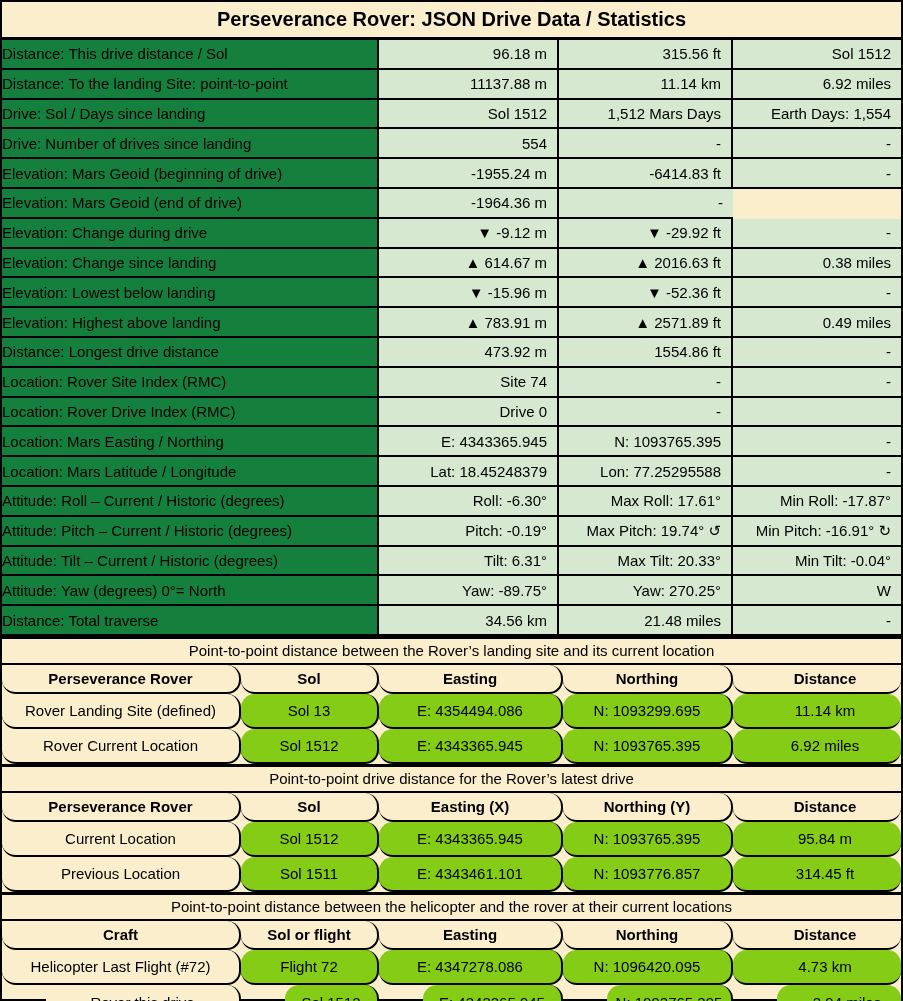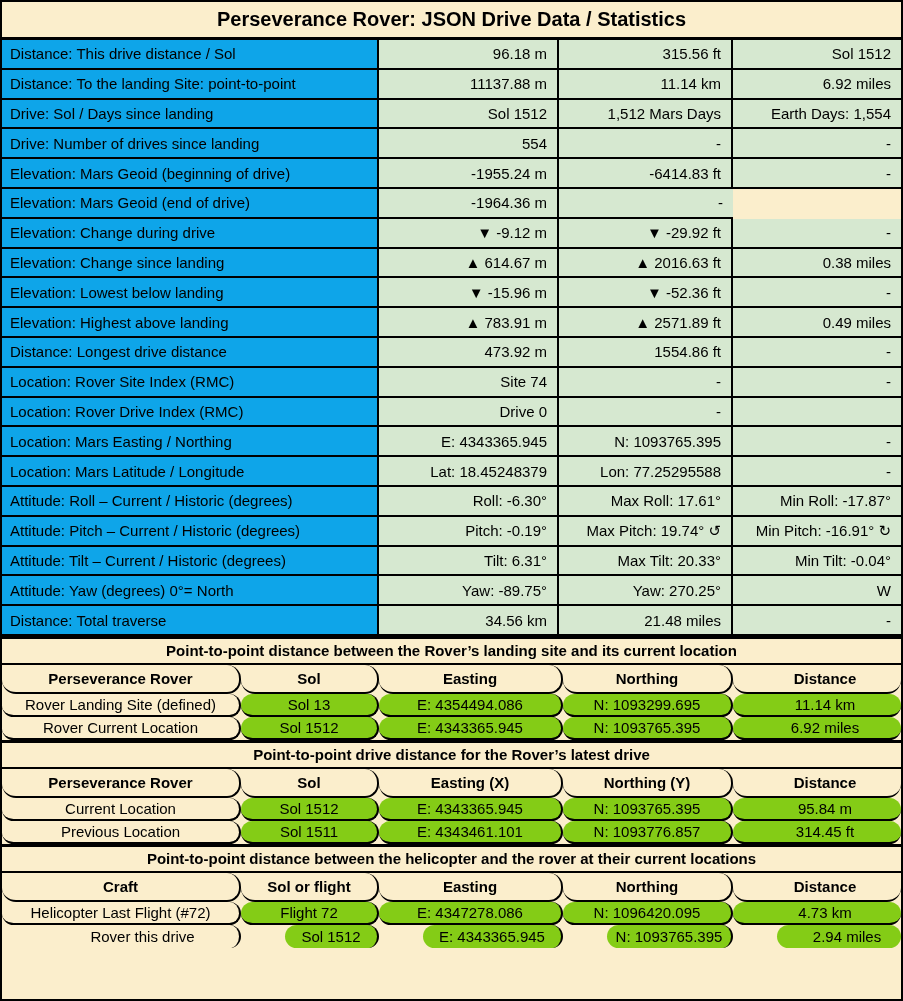--- a/index.html
+++ b/index.html
@@ -36,61 +36,60 @@
     border-bottom: 2px solid #000;
     border-right: 2px solid #000;
     display: flex;
     align-items: center;
     font-size: 15px;
     overflow: hidden;
     white-space: nowrap;
   }
   .m-row .cell:last-child { border-right: none; }
   .m-row .label {
-    background: #0ea5e9;
+    background: #15803d;
     justify-content: flex-start;
-    padding-left: 8px;
     text-align: right;
   }
   .m-row .val {
     background: #D6E8D0;
     justify-content: flex-end;
     padding-right: 10px;
   }
   
   .section { border-top: 3px solid #000; }
   .sec-title {
     height: 26px;
     background: #FBEECC;
     border-bottom: 2px solid #000;
     display: flex;
     align-items: center;
     justify-content: center;
-    font-weight: bold;
+    font-weight: normal;
     font-size: 15px;
   }
   .sec-grid {
     display: grid;
     grid-template-columns: 239px 138px 184px 170px 1fr;
   }
   .sec-grid .cell {
     border-bottom: 2px solid #000;
     border-right: 2px solid #000;
     display: flex;
     align-items: center;
     justify-content: center;
     font-size: 15px;
     overflow: hidden;
     white-space: nowrap;
     border-radius: 14px;
   }
   .sec-grid .cell:last-child { border-right: none; padding-left: 16px; }
   .sec-header { height: 29px; }
   .sec-header .cell { background: #FBEECC; font-weight: bold; }
-  .sec-row { height: 23px; }
+  .sec-row { height: 35px; }
   .sec-row .cell { background: #84cc16; }
   .sec-row .cell.first { background: #FBEECC; }
   .section:last-child .sec-row:last-child .cell { border-bottom: none; margin-left: 44px; }
 </style>
 </head>
 <body>
 
 <div class="sheet">
 
   <div class="title-row">Perseverance Rover: JSON Drive Data / Statistics</div>

